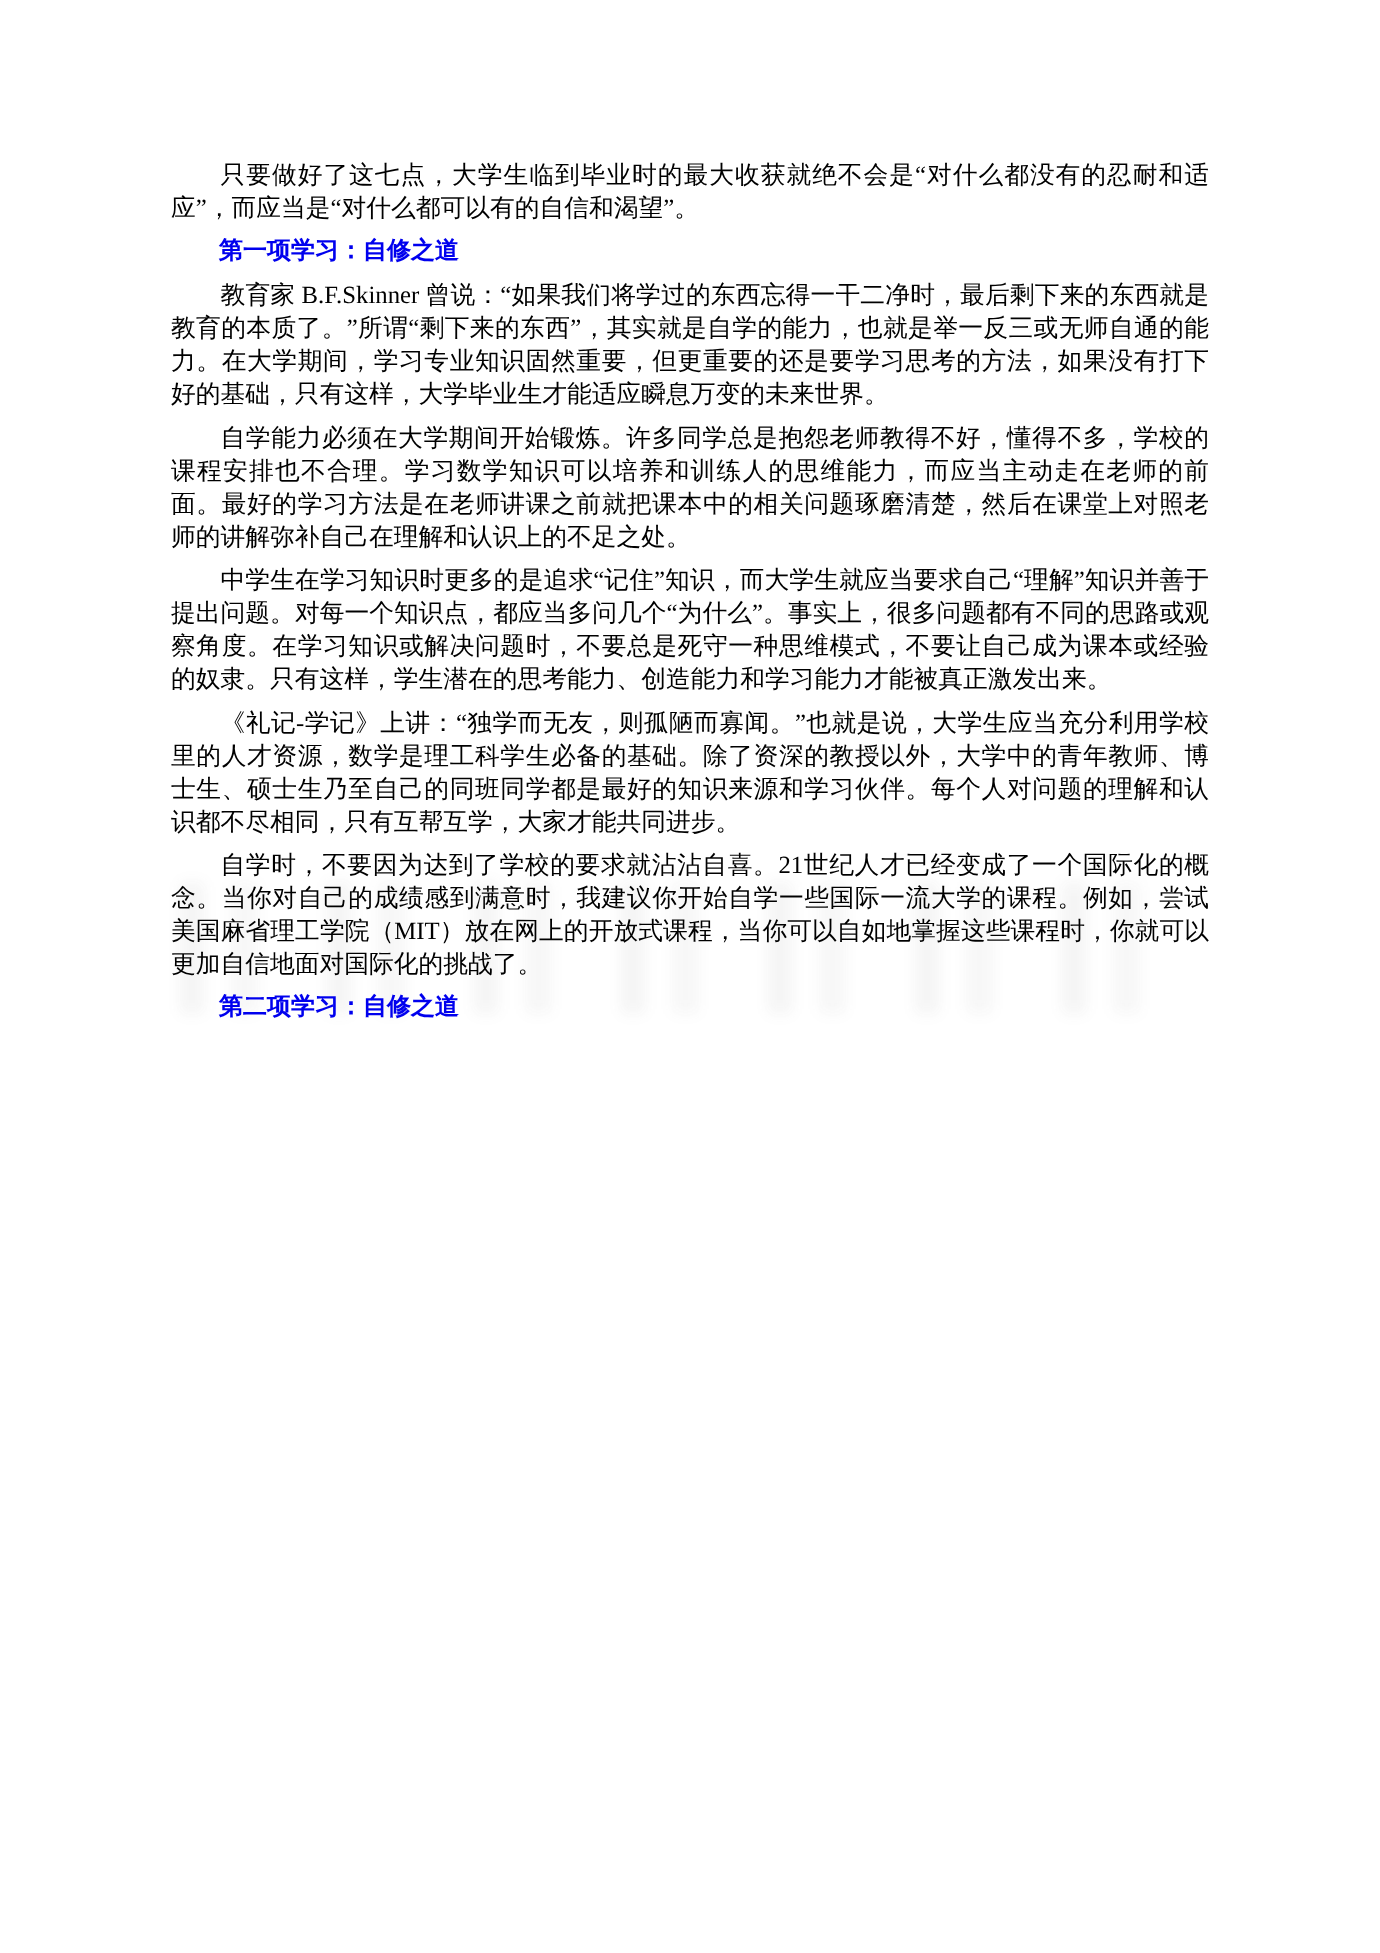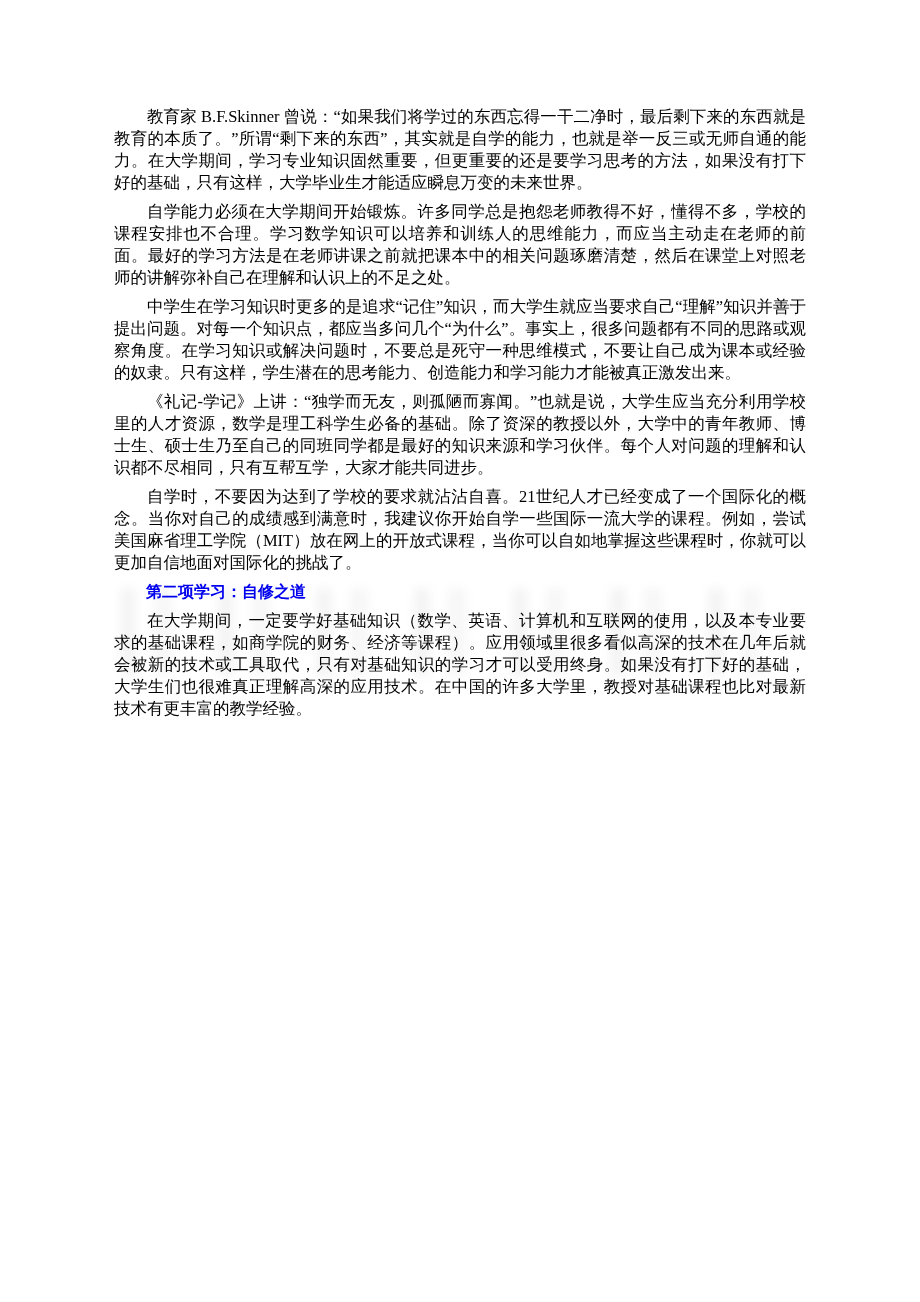--- a/index.html
+++ b/index.html
@@ -58,22 +58,23 @@
   }
 </style>
 </head>
 <body>
 
 <div class="page">
 
   <div class="watermark"></div>
 
   <div class="content">
+    <p class="para">只要做好了这七点，大学生临到毕业时的最大收获就绝不会是“对什么都没有的忍耐和适应”，而应当是“对什么都可以有的自信和渴望”。</p>
+    <p class="heading">第一项学习：自修之道</p>
     <p class="para">教育家 B.F.Skinner 曾说：“如果我们将学过的东西忘得一干二净时，最后剩下来的东西就是教育的本质了。”所谓“剩下来的东西”，其实就是自学的能力，也就是举一反三或无师自通的能力。在大学期间，学习专业知识固然重要，但更重要的还是要学习思考的方法，如果没有打下好的基础，只有这样，大学毕业生才能适应瞬息万变的未来世界。</p>
     <p class="para">自学能力必须在大学期间开始锻炼。许多同学总是抱怨老师教得不好，懂得不多，学校的课程安排也不合理。学习数学知识可以培养和训练人的思维能力，而应当主动走在老师的前面。最好的学习方法是在老师讲课之前就把课本中的相关问题琢磨清楚，然后在课堂上对照老师的讲解弥补自己在理解和认识上的不足之处。</p>
     <p class="para">中学生在学习知识时更多的是追求“记住”知识，而大学生就应当要求自己“理解”知识并善于提出问题。对每一个知识点，都应当多问几个“为什么”。事实上，很多问题都有不同的思路或观察角度。在学习知识或解决问题时，不要总是死守一种思维模式，不要让自己成为课本或经验的奴隶。只有这样，学生潜在的思考能力、创造能力和学习能力才能被真正激发出来。</p>
     <p class="para">《礼记-学记》上讲：“独学而无友，则孤陋而寡闻。”也就是说，大学生应当充分利用学校里的人才资源，数学是理工科学生必备的基础。除了资深的教授以外，大学中的青年教师、博士生、硕士生乃至自己的同班同学都是最好的知识来源和学习伙伴。每个人对问题的理解和认识都不尽相同，只有互帮互学，大家才能共同进步。</p>
     <p class="para">自学时，不要因为达到了学校的要求就沾沾自喜。21世纪人才已经变成了一个国际化的概念。当你对自己的成绩感到满意时，我建议你开始自学一些国际一流大学的课程。例如，尝试美国麻省理工学院（MIT）放在网上的开放式课程，当你可以自如地掌握这些课程时，你就可以更加自信地面对国际化的挑战了。</p>
     <p class="heading">第二项学习：自修之道</p>
-    <p class="para">在大学期间，一定要学好基础知识（数学、英语、计算机和互联网的使用，以及本专业要求的基础课程，如商学院的财务、经济等课程）。应用领域里很多看似高深的技术在几年后就会被新的技术或工具取代，只有对基础知识的学习才可以受用终身。如果没有打下好的基础，大学生们也很难真正理解高深的应用技术。在中国的许多大学里，教授对基础课程也比对最新技术有更丰富的教学经验。</p>
   </div>
 
 </div>
 
 </body></html>

